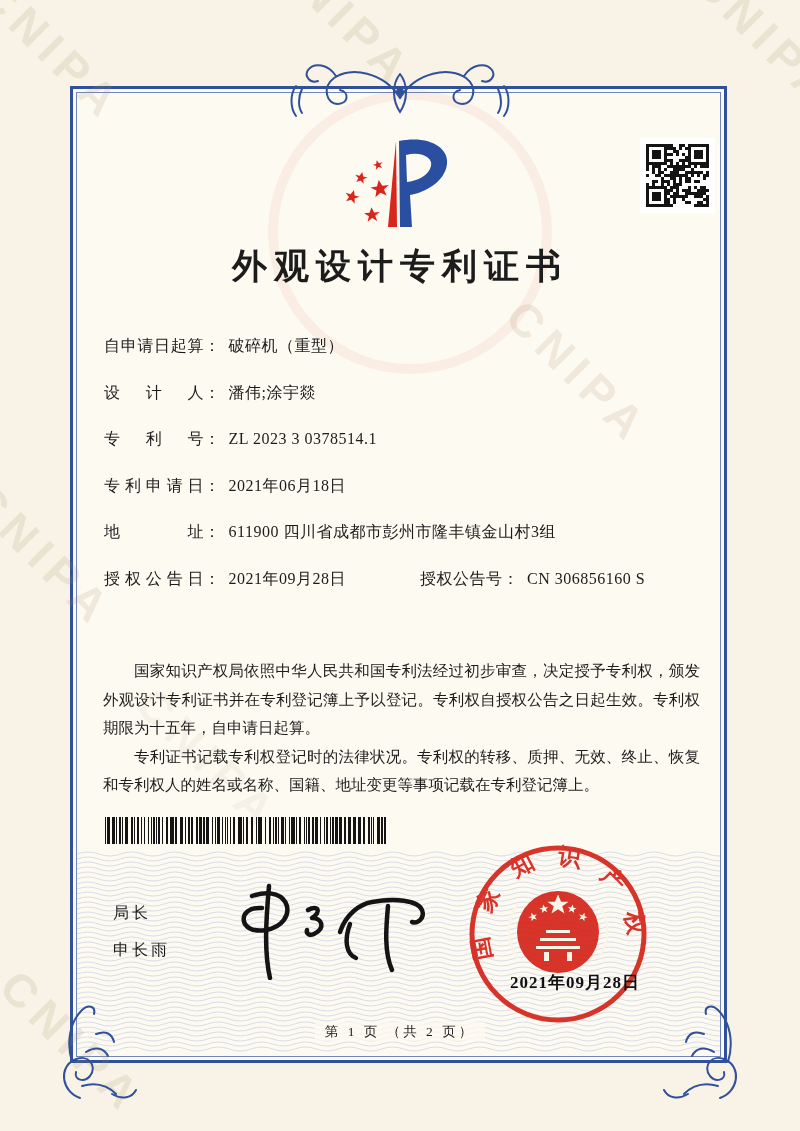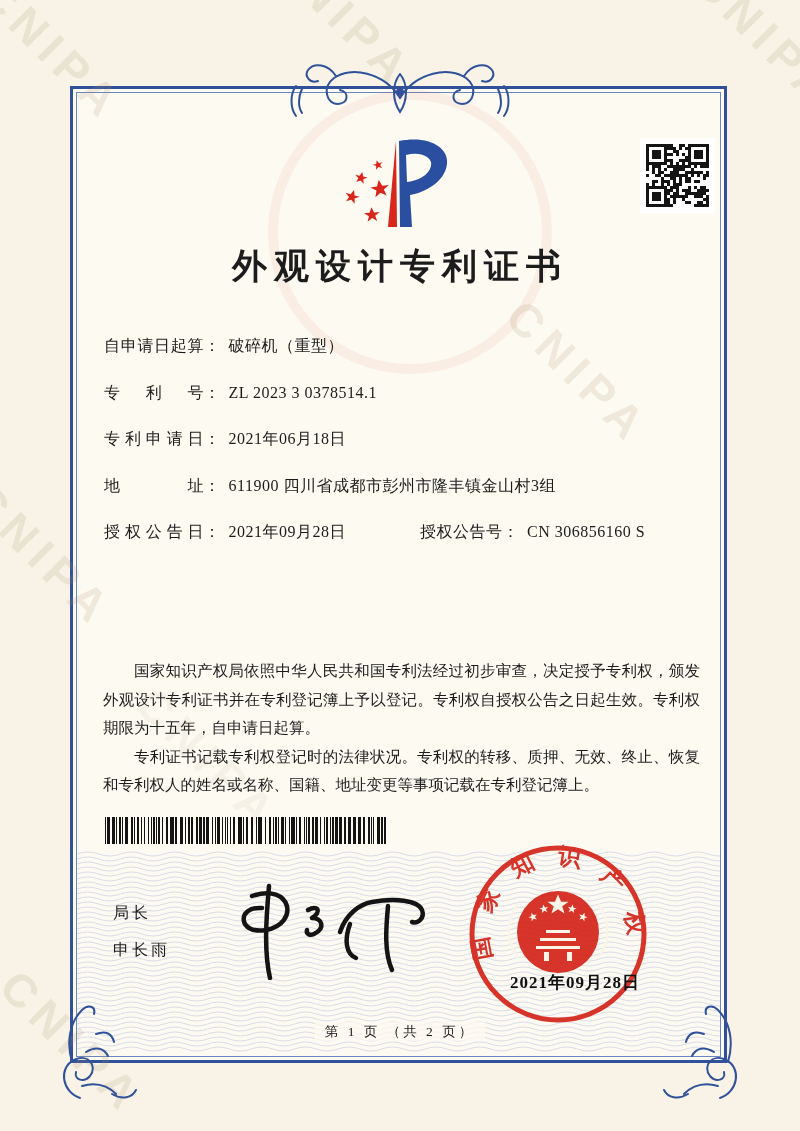--- a/index.html
+++ b/index.html
@@ -440,20 +440,23 @@
       <i style="left:60px;top:60px;width:3px;height:3px"></i>
     </div>
 
   <div class="doc-title">外观设计专利证书</div>
 
   <div class="fields">
     <div class="frow">
       <span class="flabel">自申请日起算</span><span>：</span><span class="fvalue">破碎机（重型）</span>
     </div>
     <div class="frow">
+      <span class="flabel">设计人</span><span>：</span><span class="fvalue">潘伟;涂宇燚</span>
+    </div>
+    <div class="frow">
       <span class="flabel">专利号</span><span>：</span><span class="fvalue">ZL 2023 3 0378514.1</span>
     </div>
     <div class="frow">
       <span class="flabel">专利申请日</span><span>：</span><span class="fvalue">2021年06月18日</span>
     </div>
     <div class="frow">
       <span class="flabel">地址</span><span>：</span><span class="fvalue">611900 四川省成都市彭州市隆丰镇金山村3组</span>
     </div>
     <div class="frow">
       <span class="flabel">授权公告日</span><span>：</span><span class="fvalue">2021年09月28日</span>

